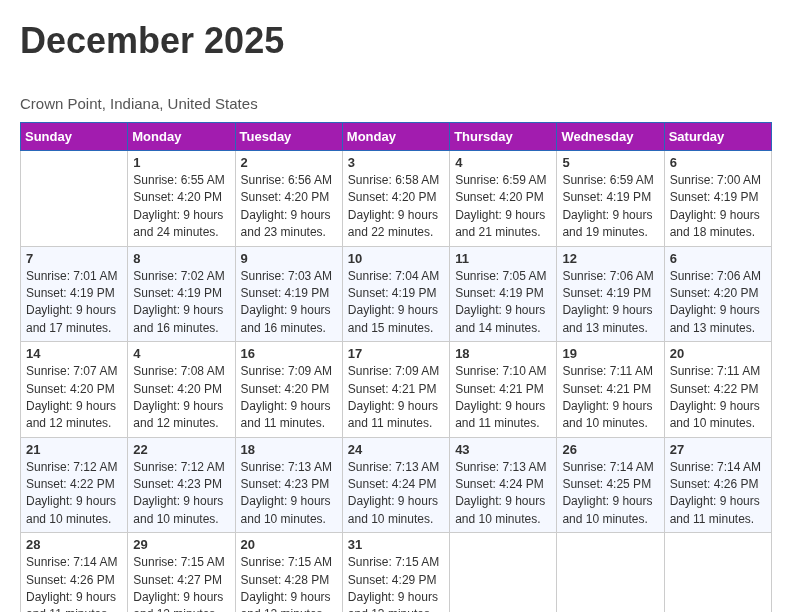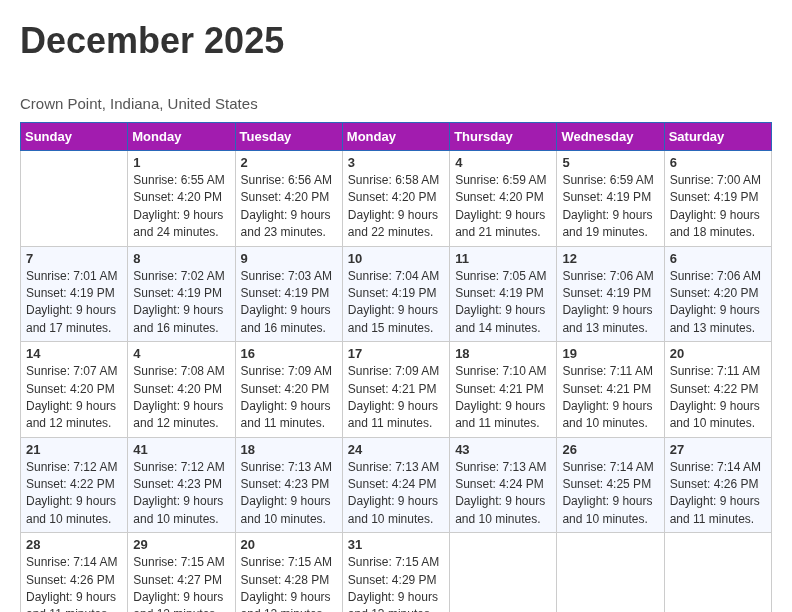--- a/index.html
+++ b/index.html
@@ -195,21 +195,21 @@
           <span class="day-number">20</span>
           <div class="day-info">Sunrise: 7:11 AM<br>Sunset: 4:22 PM<br>Daylight: 9 hours and 10 minutes.</div>
         </td>
       </tr>
       <tr>
         <td>
           <span class="day-number">21</span>
           <div class="day-info">Sunrise: 7:12 AM<br>Sunset: 4:22 PM<br>Daylight: 9 hours and 10 minutes.</div>
         </td>
         <td>
-          <span class="day-number">41</span>
+          <span class="day-number">22</span>
           <div class="day-info">Sunrise: 7:12 AM<br>Sunset: 4:23 PM<br>Daylight: 9 hours and 10 minutes.</div>
         </td>
         <td>
           <span class="day-number">18</span>
           <div class="day-info">Sunrise: 7:13 AM<br>Sunset: 4:23 PM<br>Daylight: 9 hours and 10 minutes.</div>
         </td>
         <td>
           <span class="day-number">24</span>
           <div class="day-info">Sunrise: 7:13 AM<br>Sunset: 4:24 PM<br>Daylight: 9 hours and 10 minutes.</div>
         </td>

